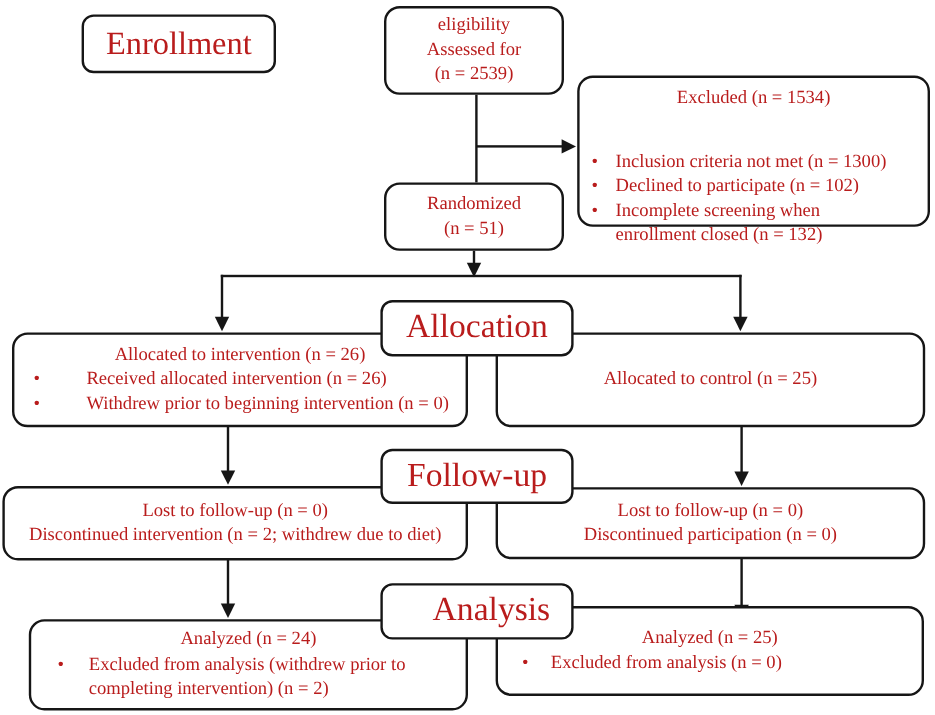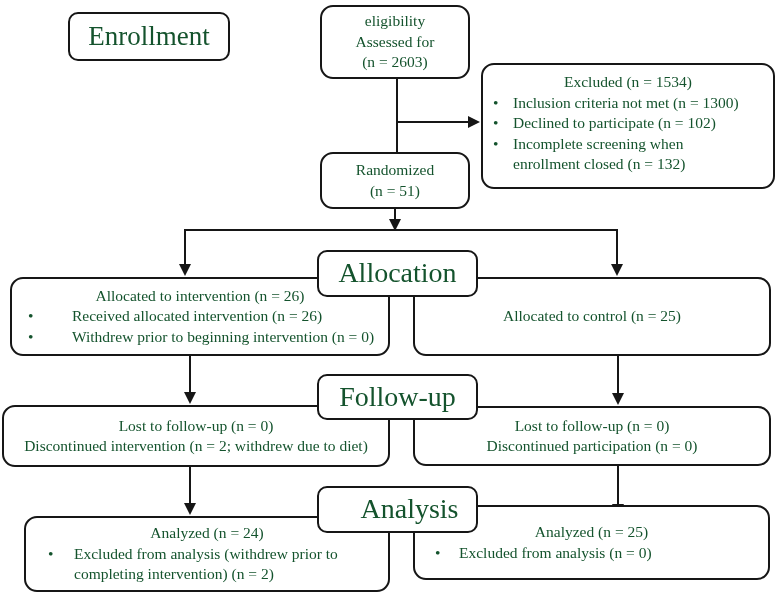--- a/index.html
+++ b/index.html
@@ -6,21 +6,21 @@
     margin: 0;
     padding: 0;
     background: #ffffff;
   }
   .canvas {
     position: relative;
     width: 779px;
     height: 596px;
     background: #ffffff;
     font-family: "Liberation Serif", "DejaVu Serif", serif;
-    color: #14532d;
+    color: #b91c1c;
     overflow: hidden;
   }
   .box {
     position: absolute;
     background: #ffffff;
     border: 2.5px solid #161616;
     border-radius: 13px;
     box-sizing: border-box;
     font-size: 15.5px;
     line-height: 20.5px;
@@ -97,24 +97,24 @@
 </head>
 <body>
 
 <div class="canvas">
 
   <div class="box stage-label enrollment-label" style="left:68px; top:12px; width:162px; height:49px;">Enrollment</div>
 
   <div class="box center-text" style="left:320px; top:5px; width:150px; height:74px;">
     <div>eligibility</div>
     <div>Assessed for</div>
-    <div>(n = 2603)</div>
+    <div>(n = 2539)</div>
   </div>
 
-  <div class="box excluded-box" style="left:481px; top:63px; width:294px; height:126px; justify-content:flex-start; padding-top:7px;">
+  <div class="box excluded-box" style="left:481px; top:63px; width:294px; height:126px; justify-content:flex-start; padding-top:7px;gap:32px;">
     <div class="title">Excluded (n = 1534)</div>
     <ul>
       <li>Inclusion criteria not met (n = 1300)</li>
       <li>Declined to participate (n = 102)</li>
       <li>Incomplete screening when enrollment closed (n = 132)</li>
     </ul>
   </div>
 
   <div class="box center-text" style="left:320px; top:152px; width:150px; height:57px;">
     <div>Randomized</div>

